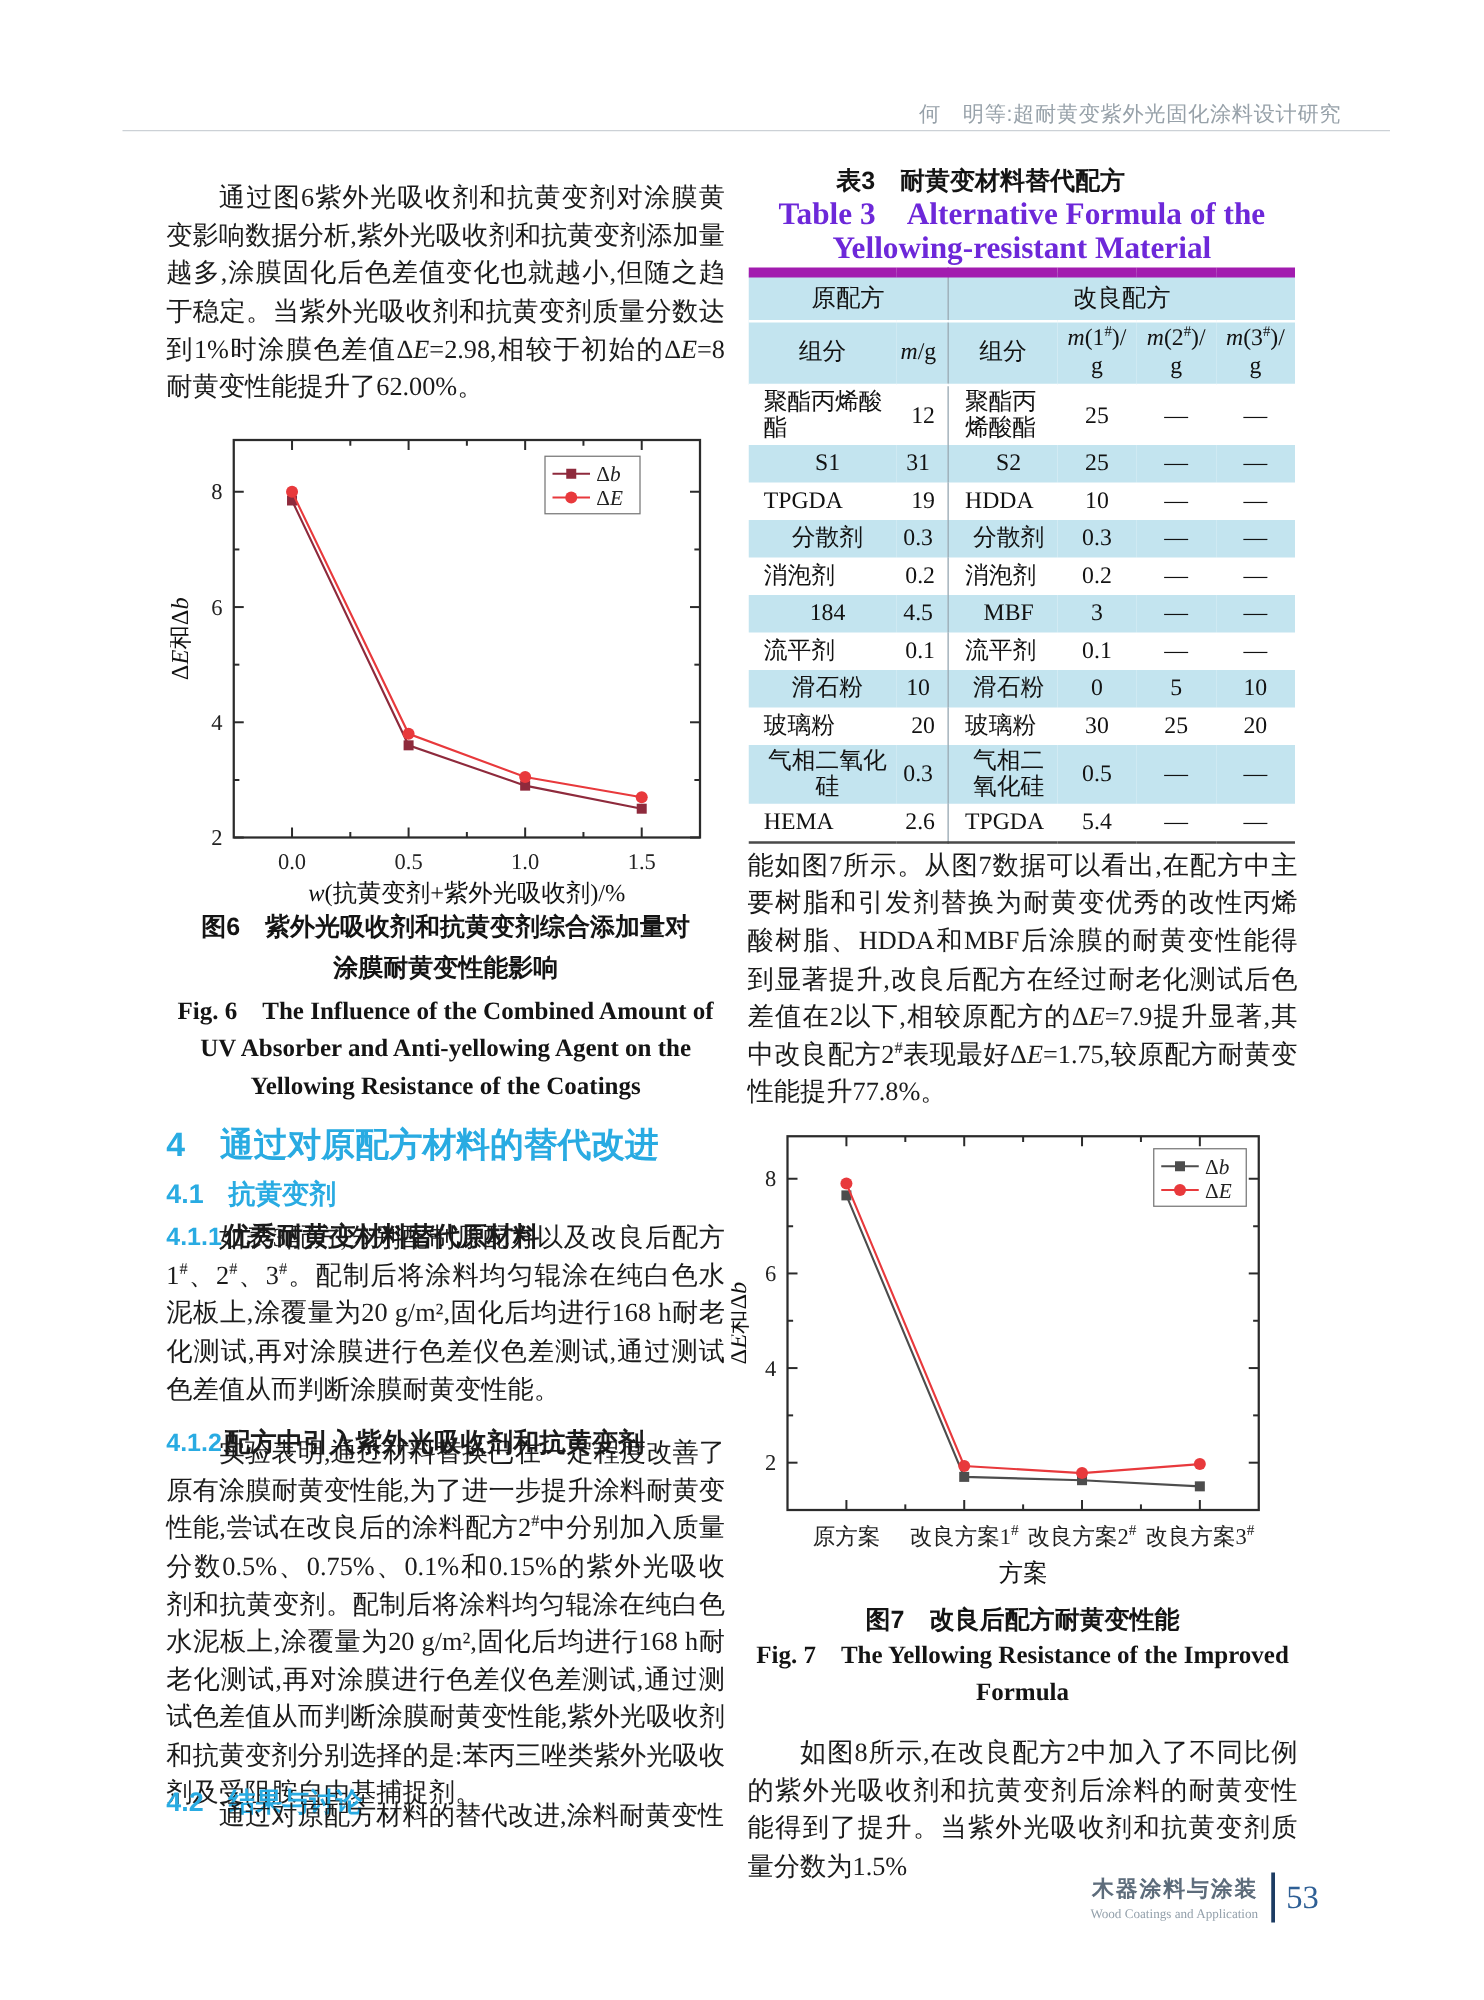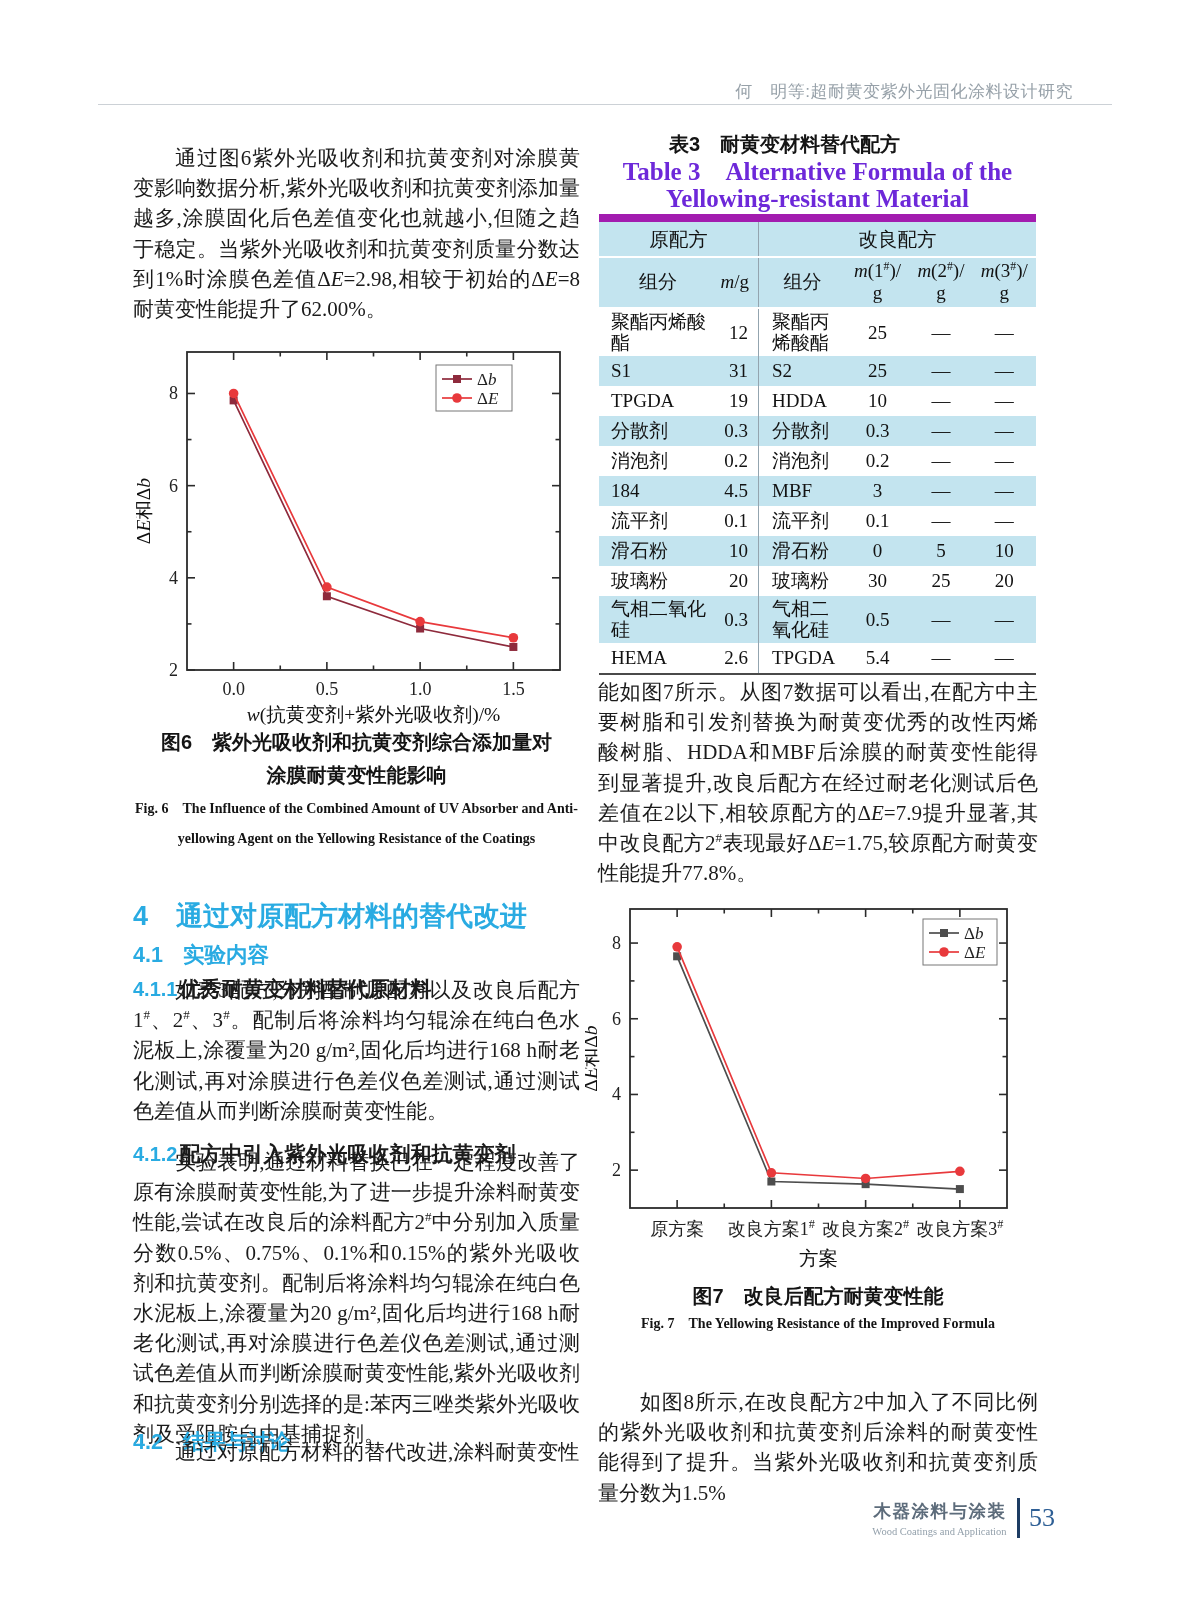--- a/index.html
+++ b/index.html
@@ -17,35 +17,35 @@
   
   .sec-l1{position:absolute;left:133px;color:#29abe2;font:bold 27px "Liberation Sans","DejaVu Sans",sans-serif;white-space:nowrap;}
   .sec-l1 .num{margin-right:28px;}
   .sec-l2{position:absolute;left:133px;color:#29abe2;font:bold 21.5px "Liberation Sans","DejaVu Sans",sans-serif;white-space:nowrap;}
   .sec-l2 .num{margin-right:20px;}
   .sec-l3{position:absolute;left:133px;font-size:21px;white-space:nowrap;color:#1b1b1b;}
   .sec-l3 .num{color:#29abe2;font-family:"Liberation Sans","DejaVu Sans",sans-serif;font-weight:bold;font-size:20px;margin-right:2px;}
   
   .cap-zh{position:absolute;text-align:center;font-family:"Liberation Sans","DejaVu Sans",sans-serif;
     font-weight:bold;font-size:20px;color:#141414;line-height:33px;}
-  .cap-en{position:absolute;text-align:center;font-weight:bold;font-size:14px;line-height:30px;color:#141414;}
+  .cap-en{position:absolute;text-align:center;font-weight:bold;font-size:20px;line-height:30px;color:#141414;}
   
   .tbl-zh{position:absolute;left:566px;top:131px;width:437px;text-align:center;
     font:bold 20px "Liberation Sans","DejaVu Sans",sans-serif;color:#141414;}
   .tbl-en{position:absolute;left:599px;top:158px;width:437px;text-align:center;
     font-weight:bold;font-size:25px;line-height:27px;color:#6d28d9;}
   #table3{position:absolute;left:599px;top:214px;width:437px;border-collapse:collapse;table-layout:fixed;
     font-family:"Liberation Serif","DejaVu Serif",serif;font-size:19px;color:#121212;
     border-top:8px solid #a21caf;border-bottom:2px solid #4a4a4a;}
   #table3 th{font-weight:normal;background:#c3e4ef;border-bottom:2px solid #fff;text-align:center;vertical-align:middle;padding:2px 3px;line-height:1.18;}
   #table3 th.grp{font-size:19.5px;padding:6px 0 5px 0;}
   #table3 th.num{text-align:right;padding-right:9px;}
   #table3 .divL{border-left:1px solid #93a4af;}
   #table3 td{padding:2px 4px;height:26px;line-height:21.5px;vertical-align:middle;}
-  #table3 tr.alt td{background:#c3e4ef;}
+  #table3 tr.alt td{background:#c3e4ef;text-align:center;}
   #table3 td.c0{text-align:left;padding-left:12px;}
   #table3 td.c1{text-align:right;padding-right:10px;}
   #table3 td.c2{text-align:left;padding-left:13px;}
   #table3 td.cn{text-align:center;}
   
   .chart{position:absolute;}
   .chart svg text.tick{font:18px "Liberation Serif","DejaVu Serif",serif;fill:#222;}
   .chart svg text.leg{font:17px "Liberation Serif","DejaVu Serif",serif;fill:#222;}
   .chart svg text.axlabel{font:19.5px "Liberation Serif","DejaVu Serif",serif;fill:#111;}
   
@@ -126,21 +126,21 @@
       </svg></div>
 
   <div class="cap-zh" style="left:133px;top:726px;width:447px;">
     <div>图6　紫外光吸收剂和抗黄变剂综合添加量对</div>
     <div>涂膜耐黄变性能影响</div>
   </div>
   <div class="cap-en" style="left:133px;top:794px;width:447px;">Fig. 6　The Influence of the Combined Amount of UV Absorber and Anti-yellowing Agent on the Yellowing Resistance of the Coatings</div>
 
   <h2 class="sec-l1" style="top:876px;"><span class="num">4</span><span>通过对原配方材料的替代改进</span></h2>
 
-  <h3 class="sec-l2" style="top:918px;"><span class="num">4.1</span><span>实验内容</span></h3>
+  <h3 class="sec-l2" style="top:918px;"><span class="num">4.1</span><span>抗黄变剂</span></h3>
 
   <h4 class="sec-l3" style="top:947px;"><span class="num">4.1.1</span><span>优秀耐黄变材料替代原材料</span></h4>
 
   <p class="body-text indent" style="left:133px;top:975px;">如表3配方,分别配制原配方以及改良后配方1<sup>#</sup>、2<sup>#</sup>、3<sup>#</sup>。配制后将涂料均匀辊涂在纯白色水泥板上,涂覆量为20 g/m²,固化后均进行168 h耐老化测试,再对涂膜进行色差仪色差测试,通过测试色差值从而判断涂膜耐黄变性能。</p>
 
   <h4 class="sec-l3" style="top:1112px;"><span class="num">4.1.2</span><span>配方中引入紫外光吸收剂和抗黄变剂</span></h4>
 
   <p class="body-text indent" style="left:133px;top:1147px;">实验表明,通过材料替换已在一定程度改善了原有涂膜耐黄变性能,为了进一步提升涂料耐黄变性能,尝试在改良后的涂料配方2<sup>#</sup>中分别加入质量分数0.5%、0.75%、0.1%和0.15%的紫外光吸收剂和抗黄变剂。配制后将涂料均匀辊涂在纯白色水泥板上,涂覆量为20 g/m²,固化后均进行168 h耐老化测试,再对涂膜进行色差仪色差测试,通过测试色差值从而判断涂膜耐黄变性能,紫外光吸收剂和抗黄变剂分别选择的是:苯丙三唑类紫外光吸收剂及受阻胺自由基捕捉剂。</p>
 
   <h3 class="sec-l2" style="top:1405px;"><span class="num">4.2</span><span>结果与讨论</span></h3>

